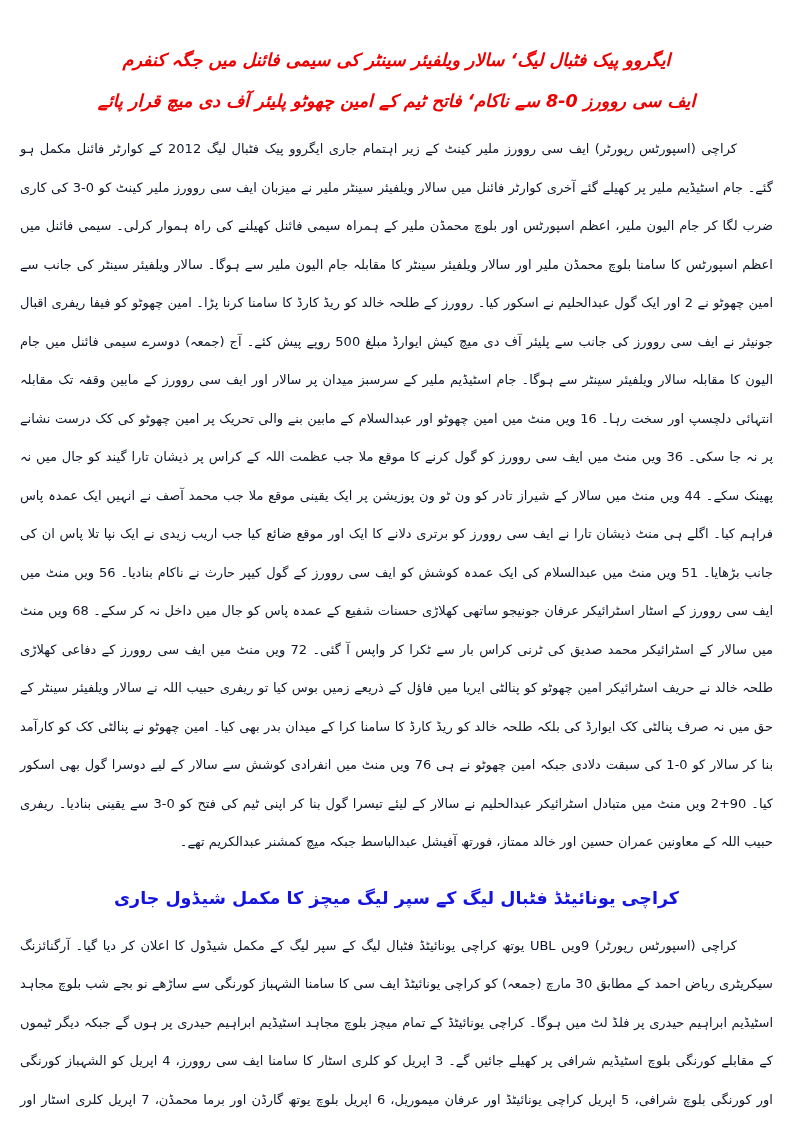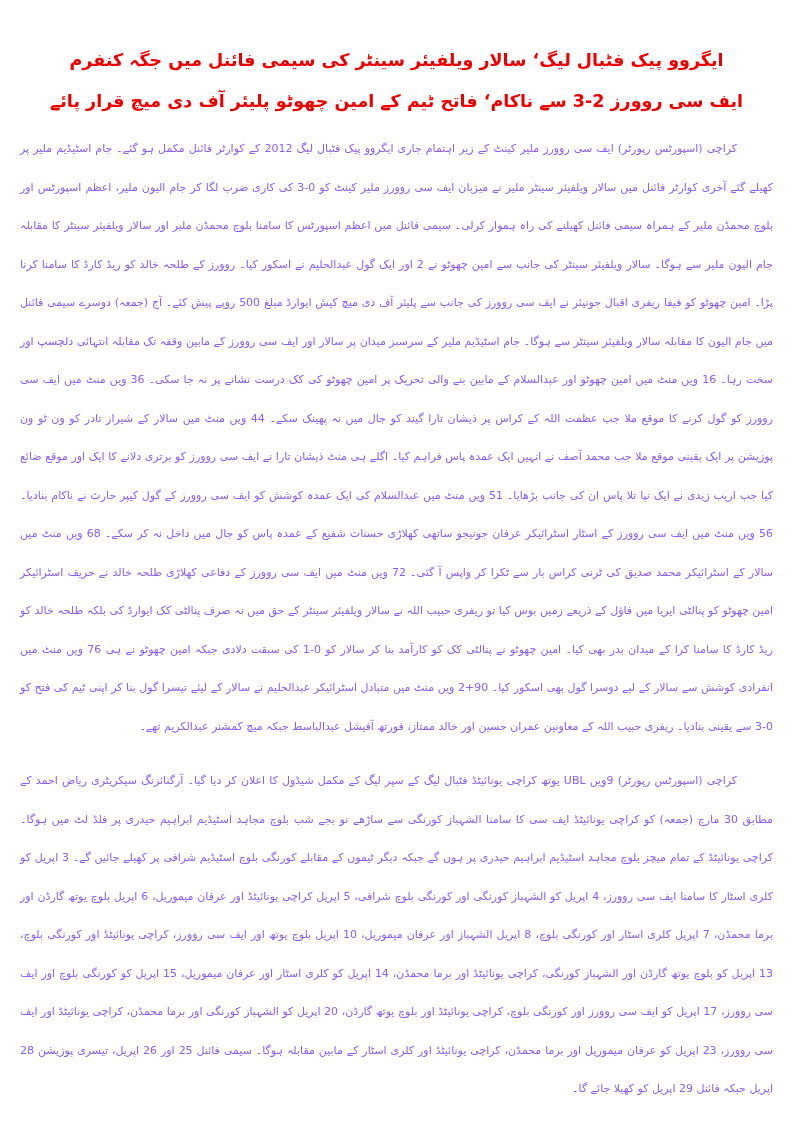--- a/index.html
+++ b/index.html
@@ -17,44 +17,45 @@
     font-family: "DejaVu Sans", sans-serif;
     overflow: hidden;
   }
   .headline {
     text-align: center;
     font-weight: bold;
     font-size: 17.5px;
     line-height: 41px;
     white-space: nowrap;
   }
-  .headline.red  { color: #ee0000; }
+  .headline.red  { color: #ee0000; font-style: italic; }
   .headline.blue { color: #1414dd; }
   .body-para {
     margin: 8px 0 0 0;
-    color: #8b5cf6;
-    font-size: 11px;
+    color: #0f172a;
+    font-size: 13px;
     line-height: 38.5px;
     text-align: justify;
     text-indent: 36px;
   }
   .section2-headlines {
     margin-top: 16px;
   }
 </style>
 </head>
 <body>
 
 <div class="page">
 
   <div class="section1-headlines">
     <div class="headline red">ایگروو پیک فٹبال لیگ‘ سالار ویلفیئر سینٹر کی سیمی فائنل میں جگہ کنفرم</div>
-    <div class="headline red">ایف سی روورز 2-3 سے ناکام‘ فاتح ٹیم کے امین چھوٹو پلیئر آف دی میچ قرار پائے</div>
+    <div class="headline red">ایف سی روورز 0-8 سے ناکام‘ فاتح ٹیم کے امین چھوٹو پلیئر آف دی میچ قرار پائے</div>
   </div>
 
   <p class="body-para">کراچی (اسپورٹس رپورٹر) ایف سی روورز ملیر کینٹ کے زیر اہتمام جاری ایگروو پیک فٹبال لیگ 2012 کے کوارٹر فائنل مکمل ہو گئے۔ جام اسٹیڈیم ملیر پر کھیلے گئے آخری کوارٹر فائنل میں سالار ویلفیئر سینٹر ملیر نے میزبان ایف سی روورز ملیر کینٹ کو 0-3 کی کاری ضرب لگا کر جام الیون ملیر، اعظم اسپورٹس اور بلوچ محمڈن ملیر کے ہمراہ سیمی فائنل کھیلنے کی راہ ہموار کرلی۔ سیمی فائنل میں اعظم اسپورٹس کا سامنا بلوچ محمڈن ملیر اور سالار ویلفیئر سینٹر کا مقابلہ جام الیون ملیر سے ہوگا۔ سالار ویلفیئر سینٹر کی جانب سے امین چھوٹو نے 2 اور ایک گول عبدالحلیم نے اسکور کیا۔ روورز کے طلحہ خالد کو ریڈ کارڈ کا سامنا کرنا پڑا۔ امین چھوٹو کو فیفا ریفری اقبال جونیئر نے ایف سی روورز کی جانب سے پلیئر آف دی میچ کیش ایوارڈ مبلغ 500 روپے پیش کئے۔ آج (جمعہ) دوسرے سیمی فائنل میں جام الیون کا مقابلہ سالار ویلفیئر سینٹر سے ہوگا۔ جام اسٹیڈیم ملیر کے سرسبز میدان پر سالار اور ایف سی روورز کے مابین وقفہ تک مقابلہ انتہائی دلچسپ اور سخت رہا۔ 16 ویں منٹ میں امین چھوٹو اور عبدالسلام کے مابین بنے والی تحریک پر امین چھوٹو کی کک درست نشانے پر نہ جا سکی۔ 36 ویں منٹ میں ایف سی روورز کو گول کرنے کا موقع ملا جب عظمت اللہ کے کراس پر ذیشان تارا گیند کو جال میں نہ پھینک سکے۔ 44 ویں منٹ میں سالار کے شیراز تادر کو ون ٹو ون پوزیشن پر ایک یقینی موقع ملا جب محمد آصف نے انہیں ایک عمدہ پاس فراہم کیا۔ اگلے ہی منٹ ذیشان تارا نے ایف سی روورز کو برتری دلانے کا ایک اور موقع ضائع کیا جب اریب زیدی نے ایک نپا تلا پاس ان کی جانب بڑھایا۔ 51 ویں منٹ میں عبدالسلام کی ایک عمدہ کوشش کو ایف سی روورز کے گول کیپر حارث نے ناکام بنادیا۔ 56 ویں منٹ میں ایف سی روورز کے اسٹار اسٹرائیکر عرفان جونیجو ساتھی کھلاڑی حسنات شفیع کے عمدہ پاس کو جال میں داخل نہ کر سکے۔ 68 ویں منٹ میں سالار کے اسٹرائیکر محمد صدیق کی ٹرنی کراس بار سے ٹکرا کر واپس آ گئی۔ 72 ویں منٹ میں ایف سی روورز کے دفاعی کھلاڑی طلحہ خالد نے حریف اسٹرائیکر امین چھوٹو کو پنالٹی ایریا میں فاؤل کے ذریعے زمیں بوس کیا تو ریفری حبیب اللہ نے سالار ویلفیئر سینٹر کے حق میں نہ صرف پنالٹی کک ایوارڈ کی بلکہ طلحہ خالد کو ریڈ کارڈ کا سامنا کرا کے میدان بدر بھی کیا۔ امین چھوٹو نے پنالٹی کک کو کارآمد بنا کر سالار کو 0-1 کی سبقت دلادی جبکہ امین چھوٹو نے ہی 76 ویں منٹ میں انفرادی کوشش سے سالار کے لیے دوسرا گول بھی اسکور کیا۔ 90+2 ویں منٹ میں متبادل اسٹرائیکر عبدالحلیم نے سالار کے لیئے تیسرا گول بنا کر اپنی ٹیم کی فتح کو 0-3 سے یقینی بنادیا۔ ریفری حبیب اللہ کے معاونین عمران حسین اور خالد ممتاز، فورتھ آفیشل عبدالباسط جبکہ میچ کمشنر عبدالکریم تھے۔</p>
 
   <div class="section2-headlines">
+    <div class="headline blue">کراچی یونائیٹڈ فٹبال لیگ کے سپر لیگ میچز کا مکمل شیڈول جاری</div>
   </div>
 
   <p class="body-para">کراچی (اسپورٹس رپورٹر) 9ویں UBL یوتھ کراچی یونائیٹڈ فٹبال لیگ کے سپر لیگ کے مکمل شیڈول کا اعلان کر دیا گیا۔ آرگنائزنگ سیکریٹری ریاض احمد کے مطابق 30 مارچ (جمعہ) کو کراچی یونائیٹڈ ایف سی کا سامنا الشہباز کورنگی سے ساڑھے نو بجے شب بلوچ مجاہد اسٹیڈیم ابراہیم حیدری پر فلڈ لٹ میں ہوگا۔ کراچی یونائیٹڈ کے تمام میچز بلوچ مجاہد اسٹیڈیم ابراہیم حیدری پر ہوں گے جبکہ دیگر ٹیموں کے مقابلے کورنگی بلوچ اسٹیڈیم شرافی پر کھیلے جائیں گے۔ 3 اپریل کو کلری اسٹار کا سامنا ایف سی روورز، 4 اپریل کو الشہباز کورنگی اور کورنگی بلوچ شرافی، 5 اپریل کراچی یونائیٹڈ اور عرفان میموریل، 6 اپریل بلوچ یوتھ گارڈن اور برما محمڈن، 7 اپریل کلری اسٹار اور کورنگی بلوچ، 8 اپریل الشہباز اور عرفان میموریل، 10 اپریل بلوچ یوتھ اور ایف سی روورز، کراچی یونائیٹڈ اور کورنگی بلوچ، 13 اپریل کو بلوچ یوتھ گارڈن اور الشہباز کورنگی، کراچی یونائیٹڈ اور برما محمڈن، 14 اپریل کو کلری اسٹار اور عرفان میموریل، 15 اپریل کو کورنگی بلوچ اور ایف سی روورز، 17 اپریل کو ایف سی روورز اور کورنگی بلوچ، کراچی یونائیٹڈ اور بلوچ یوتھ گارڈن، 20 اپریل کو الشہباز کورنگی اور برما محمڈن، کراچی یونائیٹڈ اور ایف سی روورز، 23 اپریل کو عرفان میموریل اور برما محمڈن، کراچی یونائیٹڈ اور کلری اسٹار کے مابین مقابلہ ہوگا۔ سیمی فائنل 25 اور 26 اپریل، تیسری پوزیشن 28 اپریل جبکہ فائنل 29 اپریل کو کھیلا جائے گا۔</p>
 
 </div>
 
 </body></html>

